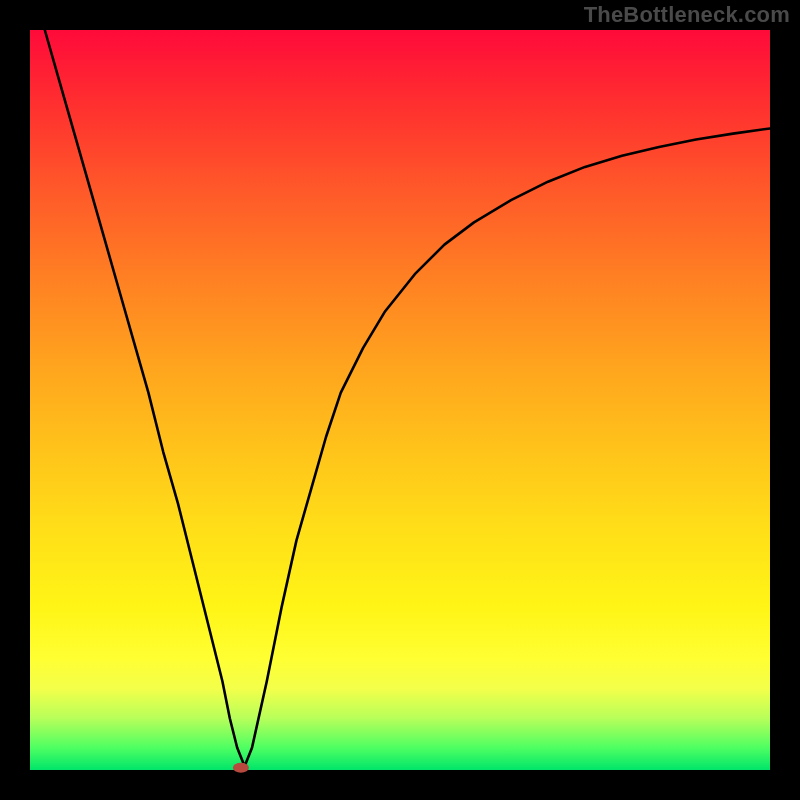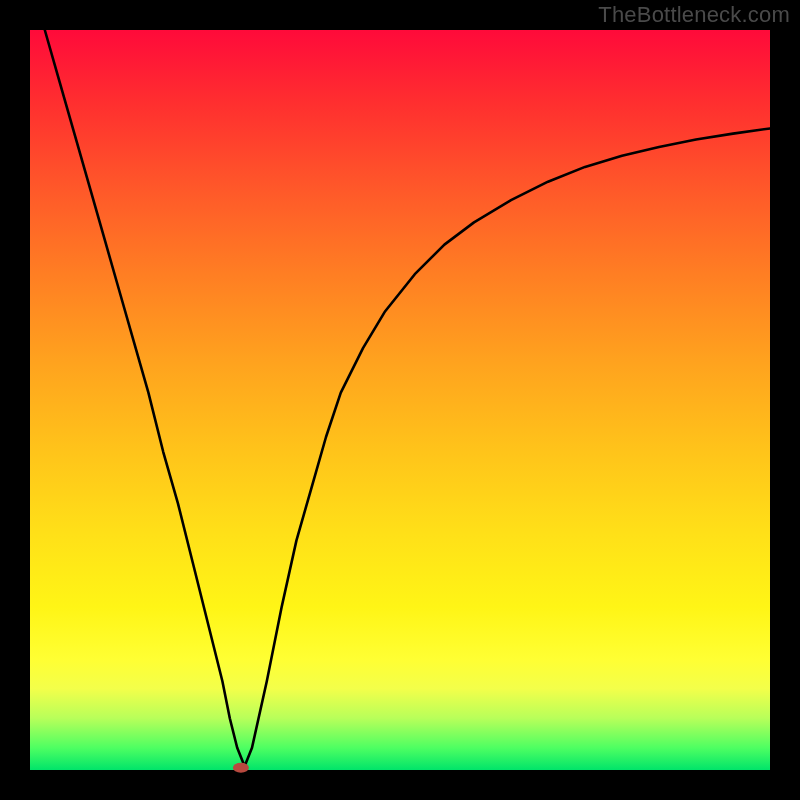--- a/index.html
+++ b/index.html
@@ -16,21 +16,21 @@
     width: 800px;
     height: 800px;
     background: #000;
   }
   .watermark {
     position: absolute;
     top: 2px;
     right: 10px;
     color: #4a4a4a;
     font-size: 22px;
-    font-weight: 400;
+    font-weight: 700;
     letter-spacing: 0.2px;
     user-select: none;
   }
   .plot {
     position: absolute;
     left: 30px;
     top: 30px;
     width: 740px;
     height: 740px;
     background: linear-gradient(to bottom,

